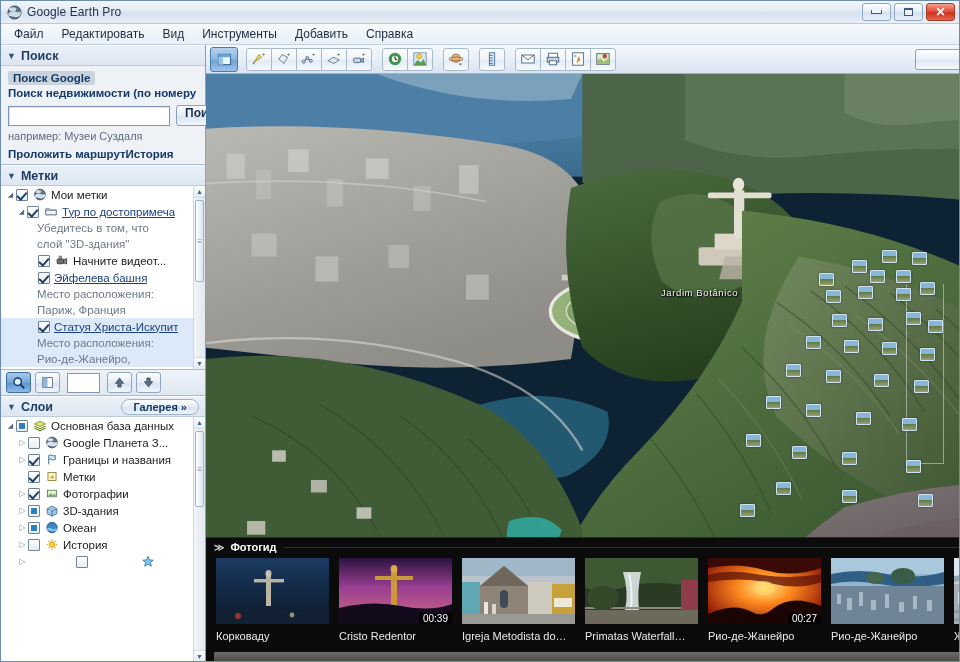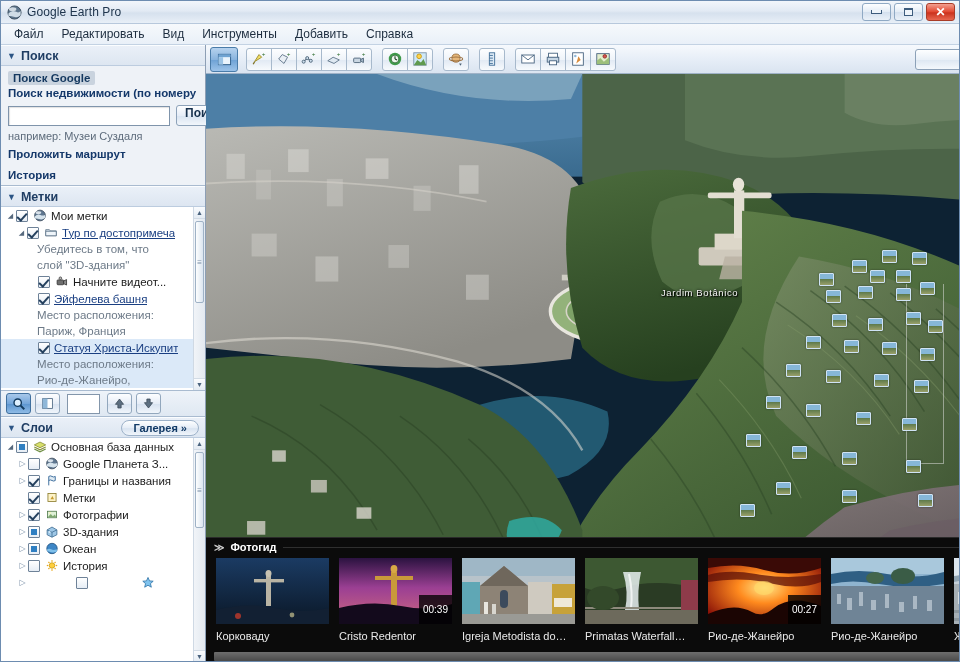--- a/index.html
+++ b/index.html
@@ -86,21 +86,21 @@
     flex:1; height:20px; border:1px solid #7f94ab; background:#fff;
     font-family:"Liberation Sans",sans-serif; font-size:11.5px; padding:0 3px;
     box-shadow: inset 1px 1px 1px rgba(0,0,0,.12);
   }
   .search-btn {
     height:21px; padding:0 8px; font-size:12px; font-weight:bold; color:#16304c;
     border:1px solid #8da2b9; border-radius:3px;
     background:linear-gradient(#fdfeff,#e6edf7 50%,#d9e4f1 52%,#f1f6fb);
   }
   .search-hint { color:#5d6b7b; font-size:11px; margin-top:4px; }
-  .search-links { display:flex; gap:9px; margin-top:6px; font-size:11.5px;flex-direction:column; }
+  .search-links { display:flex; margin-top:6px; font-size:11.5px; }
   .search-links a { color:#14386a; font-weight:bold; text-decoration:none; }
 
   
   .tree-wrap { position:relative; background:#fff; border-bottom:1px solid #a9bbd0; }
   .tree { font-size:11.5px; overflow:hidden; position:relative; }
   .places-tree { height:183px; }
   .layers-tree { height:163px; }
   .trow { display:flex; align-items:center; height:17px; padding-left:4px; white-space:nowrap; }
   .trow.sel { background:#dbe9f8; }
   .twist { width:11px; color:#4a6b8f; font-size:8px; flex:0 0 11px; text-align:center; }
@@ -193,21 +193,21 @@
   
   .photostrip { height:126px; background:#0b0b0b; position:relative; border-top:1px solid #2a2a2a; }
   .ps-head { height:18px; display:flex; align-items:center; gap:6px; padding-left:8px; color:#fff; font-size:11px; font-weight:bold; }
   .ps-head .chev { font-size:10px; color:#cfcfcf; }
   .ps-head .rule { flex:1; height:1px; background:#2f2f2f; margin-right:10px; }
   .ps-items { display:flex; gap:10px; padding:2px 0 0 10px; }
   .ps-item { width:113px; }
   .ps-thumb { width:113px; height:66px; position:relative; overflow:hidden; background:#222; }
   .ps-dur {
     position:absolute; right:0; bottom:0; background:rgba(0,0,0,.78); color:#fff;
-    font-size:10px; padding:9px 4px;
+    font-size:10px; padding:0 4px;
   }
   .ps-cap { color:#e9e9e9; font-size:11px; margin-top:6px; white-space:nowrap; overflow:hidden; }
   .ps-scroll { position:absolute; left:0; right:0; bottom:0; height:14px; background:#0b0b0b; }
   .ps-scroll .bar { position:absolute; left:8px; top:3px; height:9px; width:770px;
     background:linear-gradient(#6e6e6e,#4a4a4a); border-radius:1px; }
 </style>
 </head>
 <body>
 
 <div class="app">

